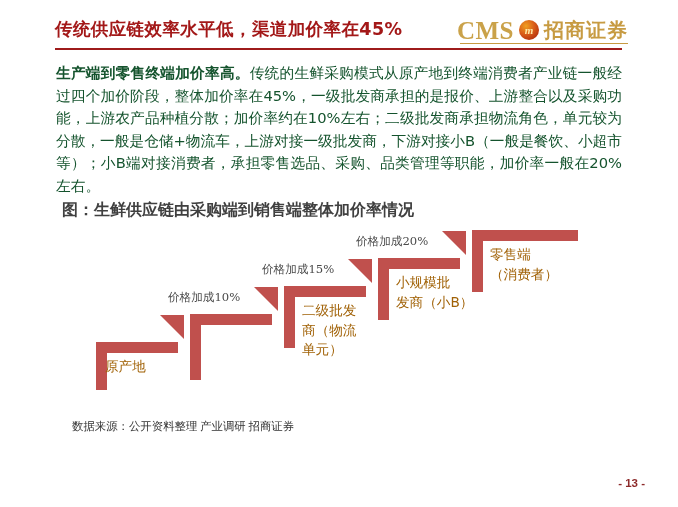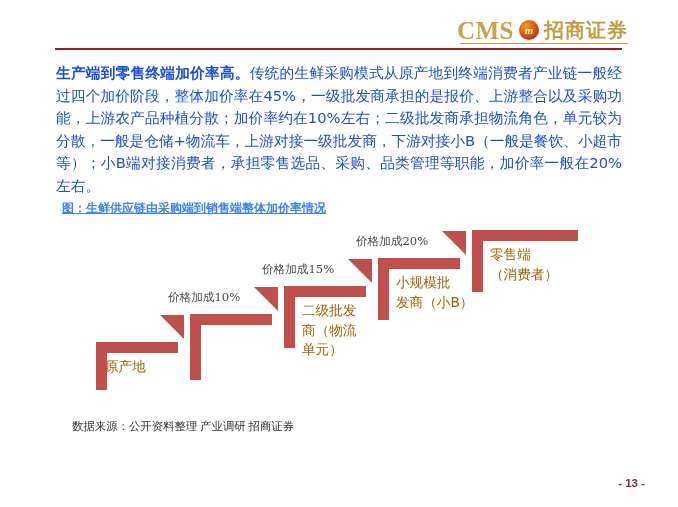--- a/index.html
+++ b/index.html
@@ -45,33 +45,32 @@
     font-family:"DejaVu Sans","Liberation Sans",sans-serif;line-height:1;text-align:center;
   }
   .logo-underline{
     position:absolute;right:50px;top:43px;width:168px;height:1px;
     background:#c79b42;
   }
 
   
   .body-text{
     position:absolute;left:56px;top:62px;width:566px;
-    font-size:14.7px;line-height:22.6px;color:#1d4ed8;
+    font-size:14.7px;line-height:22.6px;color:#14532d;
     text-align:justify;text-justify:inter-character;
     font-family:"DejaVu Sans","Liberation Sans",sans-serif;
   }
   .body-text .lead{font-weight:bold;}
 
   
   .fig-caption{
     position:absolute;left:62px;top:200px;
-    font-size:12px;font-weight:bold;color:#3b82f6;
+    font-size:16px;font-weight:bold;color:#404040;
     font-family:"DejaVu Sans","Liberation Sans",sans-serif;
     white-space:nowrap;
-    text-decoration:underline;
   }
 
   
   .diagram{position:absolute;left:0;top:228px;width:678px;height:190px;}
   .diagram svg{display:block;}
 
   .stage-label{
     position:absolute;
     font-size:13.6px;line-height:19.5px;color:#a16207;
     font-family:"DejaVu Sans","Liberation Sans",sans-serif;
@@ -98,20 +97,21 @@
     font-size:11.5px;color:#8d2b2b;font-weight:bold;
     font-family:Liberation Sans, sans-serif;
   }
 </style>
 </head>
 <body>
 
 <div class="slide">
 
   <div class="header">
+    <div class="hdr-title">传统供应链效率水平低，渠道加价率在45%</div>
     <div class="hdr-rule"></div>
 
     <div class="logo">
       <span class="logo-cms">CMS</span>
       <span class="logo-mark">m</span>
       <span class="logo-cn">招商证券</span>
     </div>
     <div class="logo-underline"></div>
   </div>
 

